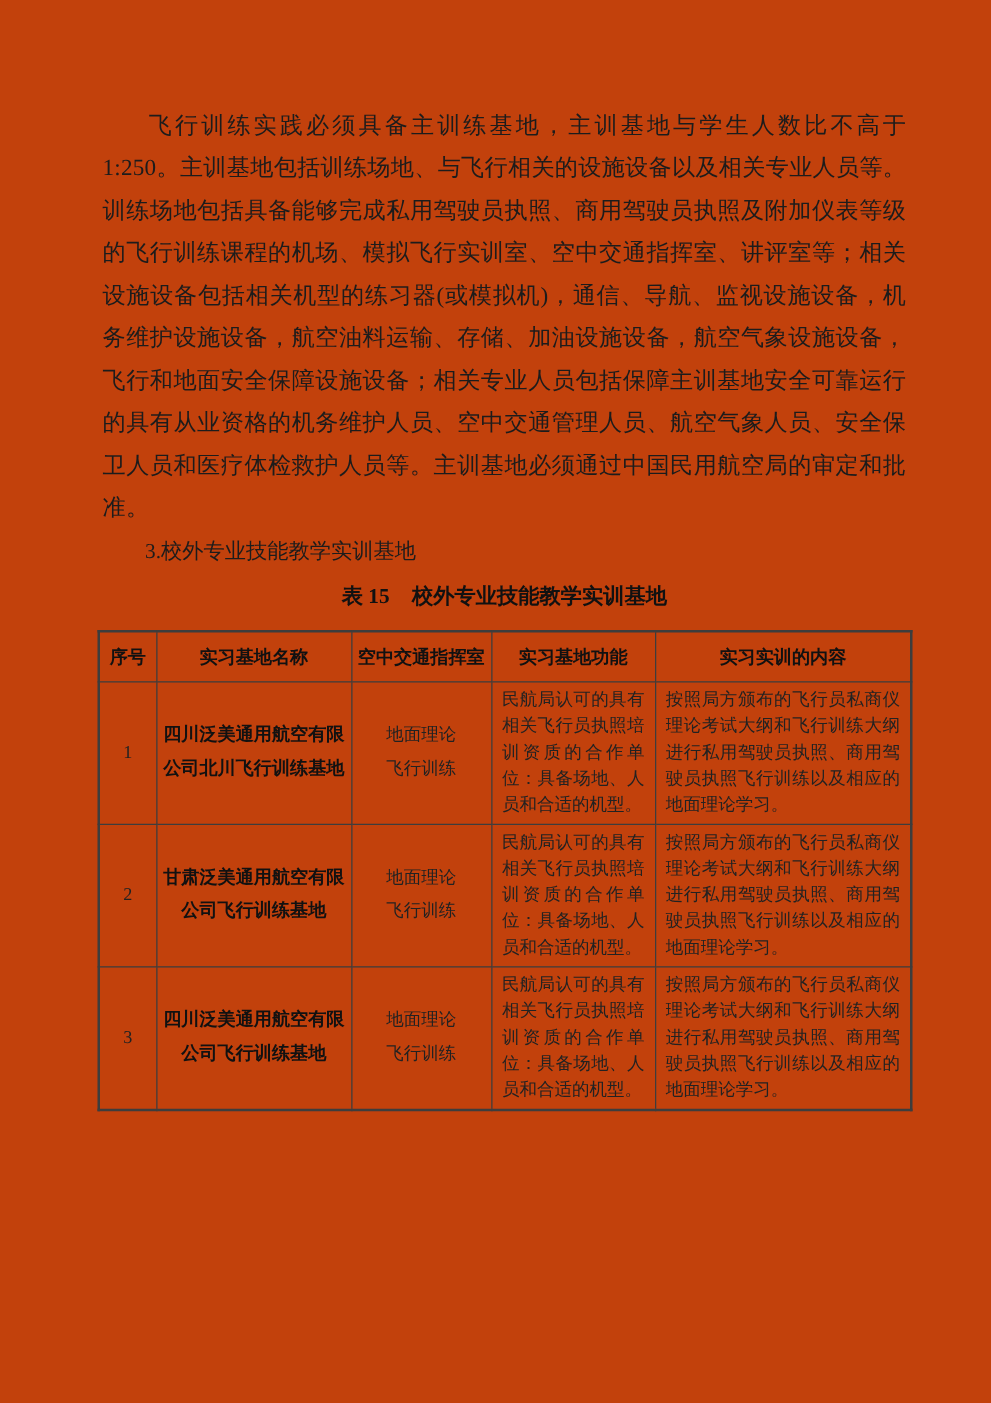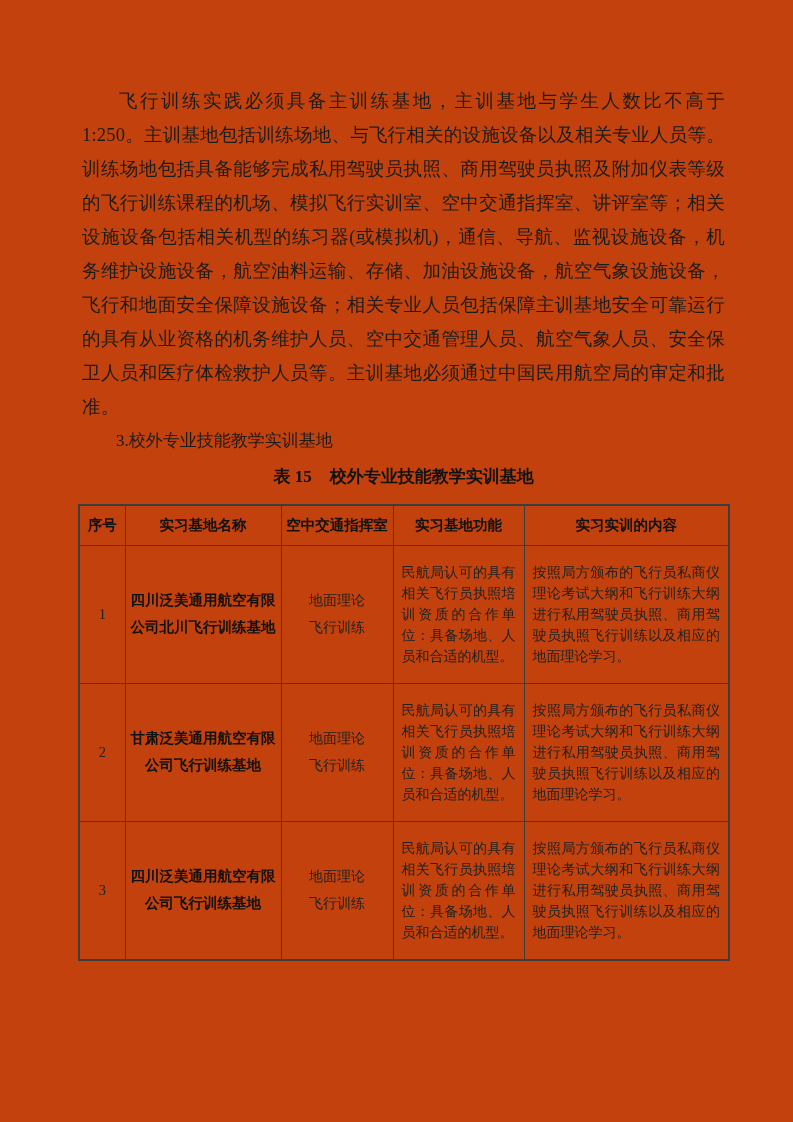--- a/index.html
+++ b/index.html
@@ -90,21 +90,21 @@
     text-align: center;
     font-size: 14px;
     line-height: 27px;
     padding: 0 0;
   }
   td.cell-cond, td.cell-cont {
     font-size: 14px;
     line-height: 21px;
     text-align: justify;
     text-justify: inter-character;
-    padding: 16px 8px;
+    padding: 4px 8px;
   }
 </style>
 </head>
 <body>
 
 <div class="page">
 
   <p class="body-para">飞行训练实践必须具备主训练基地，主训基地与学生人数比不高于 1:250。主训基地包括训练场地、与飞行相关的设施设备以及相关专业人员等。训练场地包括具备能够完成私用驾驶员执照、商用驾驶员执照及附加仪表等级的飞行训练课程的机场、模拟飞行实训室、空中交通指挥室、讲评室等；相关设施设备包括相关机型的练习器(或模拟机)，通信、导航、监视设施设备，机务维护设施设备，航空油料运输、存储、加油设施设备，航空气象设施设备，飞行和地面安全保障设施设备；相关专业人员包括保障主训基地安全可靠运行的具有从业资格的机务维护人员、空中交通管理人员、航空气象人员、安全保卫人员和医疗体检救护人员等。主训基地必须通过中国民用航空局的审定和批准。</p>
 
 

